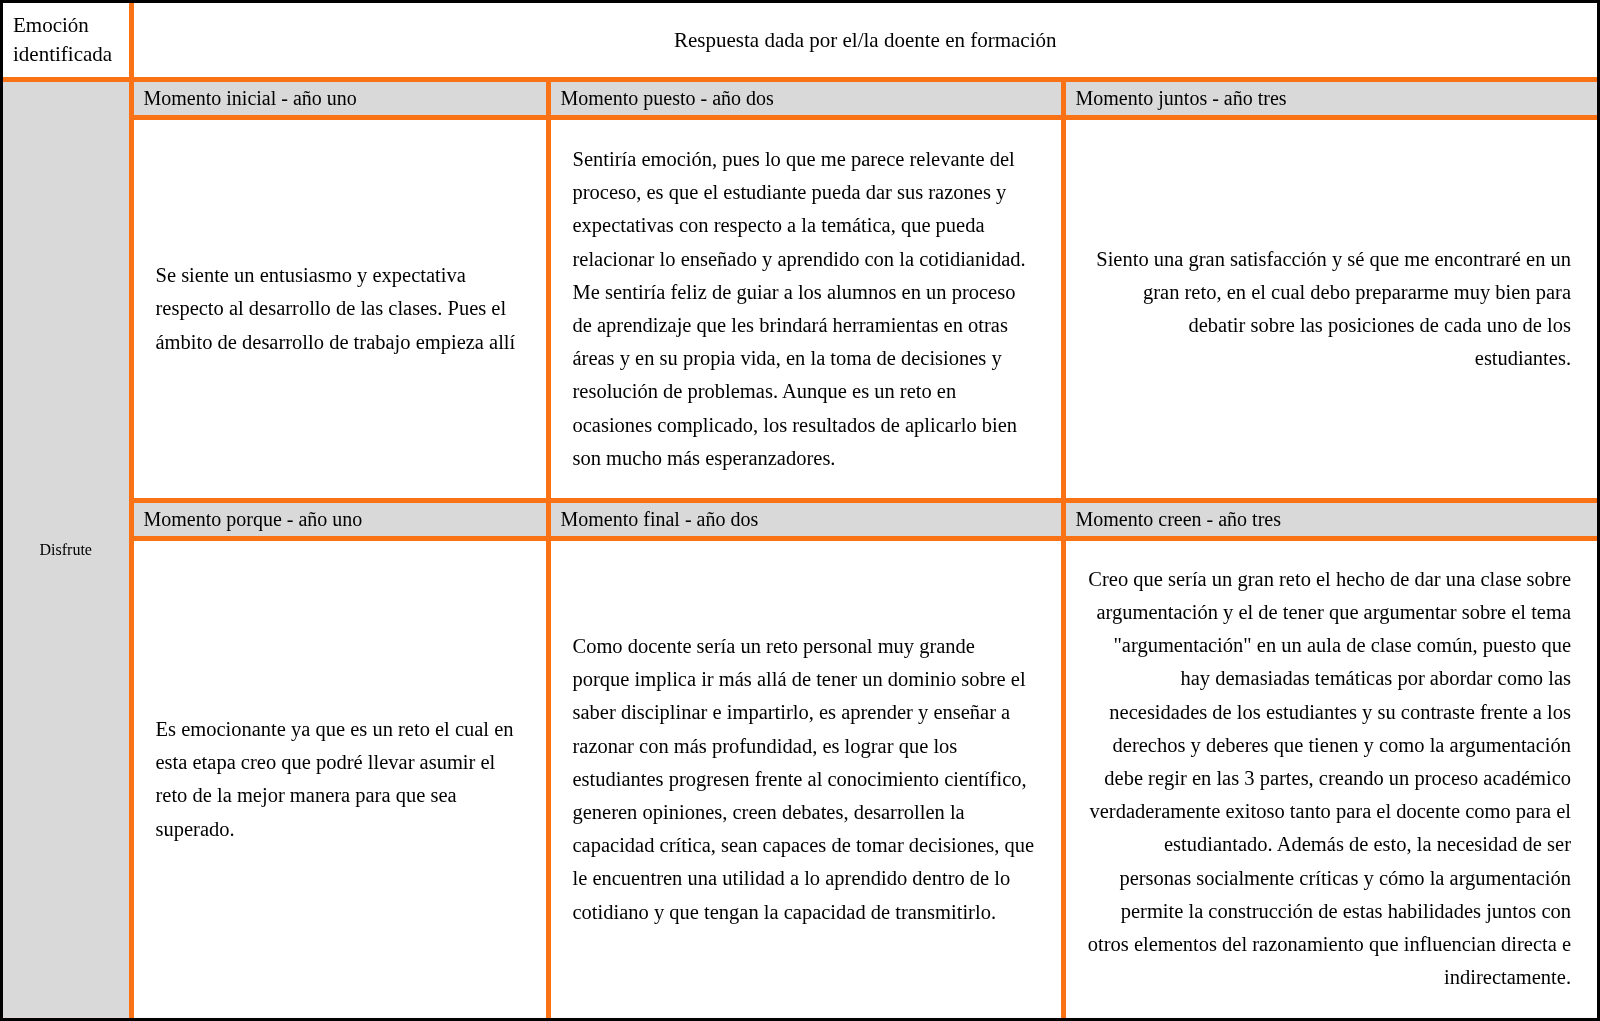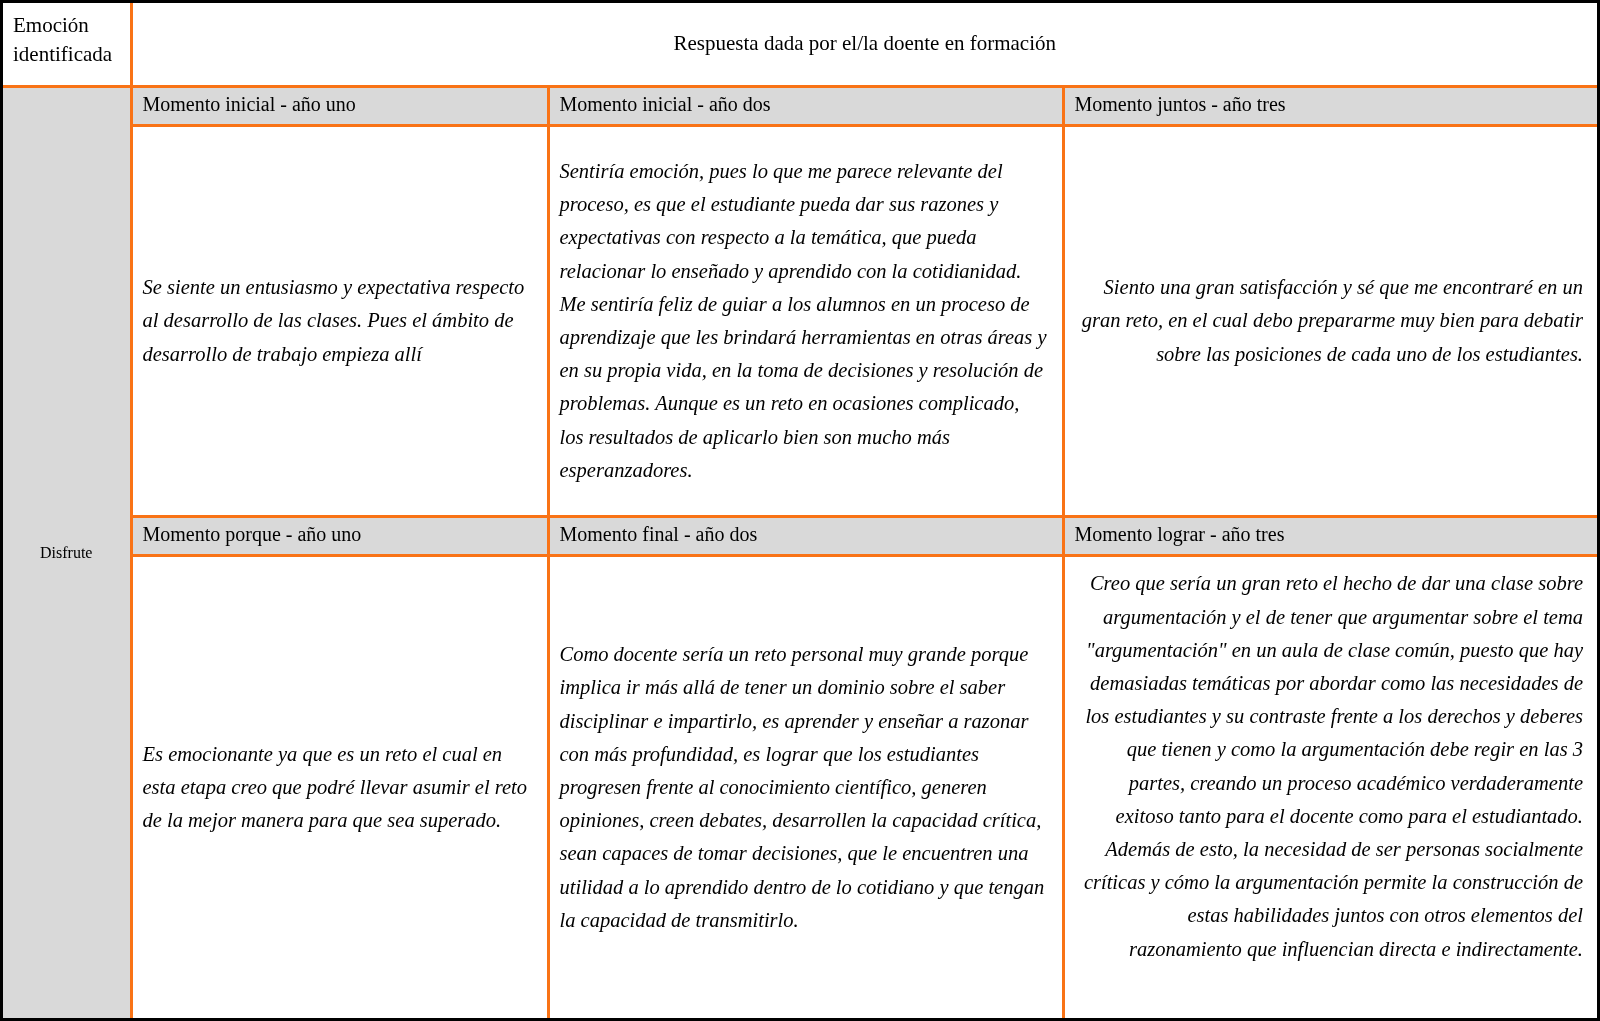--- a/index.html
+++ b/index.html
@@ -27,21 +27,21 @@
   table.emotion-table {
     width: 100%;
     height: 100%;
     border-collapse: collapse;
     table-layout: fixed;
   }
 
   table.emotion-table td {
     vertical-align: top;
     padding: 0;
-    border: 3px solid #f97316;
+    border: 5px solid #f97316;
   }
 
   
   col.c-emotion { width: 128px; }
   col.c-y1      { width: 417px; }
   col.c-y2      { width: 515px; }
   col.c-y3      { width: 534px; }
 
   
   .hdr-emotion {
@@ -86,21 +86,21 @@
   .resp-cell {
     background: #ffffff;
     font-size: 20.5px;
     line-height: 1.62;
     padding: 10px 14px 10px 10px !important;
   }
   .resp-cell.mid   { vertical-align: middle !important; }
   .resp-cell.last  { border-right: none !important; text-align: right; }
   .resp-cell.bottom{ border-bottom: none !important; }
 
-  .cell-text { margin: 0; font-style: italic; }
+  .cell-text { margin: 12px; }
 </style>
 </head>
 <body>
 
 <div class="table-wrap">
   <table class="emotion-table">
     <colgroup>
       <col class="c-emotion">
       <col class="c-y1">
       <col class="c-y2">
@@ -109,40 +109,40 @@
     <tbody>
 
       <tr>
         <td class="hdr-emotion">Emoción identificada</td>
         <td class="hdr-response" colspan="3">Respuesta dada por el/la doente en formación</td>
       </tr>
 
       <tr>
         <td class="emotion-cell" rowspan="4">Disfrute</td>
         <td class="moment-cell">Momento inicial - año uno</td>
-        <td class="moment-cell">Momento inicial - año dos</td>
+        <td class="moment-cell">Momento puesto - año dos</td>
         <td class="moment-cell last">Momento juntos - año tres</td>
       </tr>
 
       <tr>
         <td class="resp-cell mid">
           <p class="cell-text">Se siente un entusiasmo y expectativa respecto al desarrollo de las clases. Pues el ámbito de desarrollo de trabajo empieza allí</p>
         </td>
         <td class="resp-cell mid">
           <p class="cell-text">Sentiría emoción, pues lo que me parece relevante del proceso, es que el estudiante pueda dar sus razones y expectativas con respecto a la temática, que pueda relacionar lo enseñado y aprendido con la cotidianidad. Me sentiría feliz de guiar a los alumnos en un proceso de aprendizaje que les brindará herramientas en otras áreas y en su propia vida, en la toma de decisiones y resolución de problemas. Aunque es un reto en ocasiones complicado, los resultados de aplicarlo bien son mucho más esperanzadores.</p>
         </td>
         <td class="resp-cell mid last">
           <p class="cell-text">Siento una gran satisfacción y sé que me encontraré en un gran reto, en el cual debo prepararme muy bien para debatir sobre las posiciones de cada uno de los estudiantes.</p>
         </td>
       </tr>
 
       <tr>
         <td class="moment-cell">Momento porque - año uno</td>
         <td class="moment-cell">Momento final - año dos</td>
-        <td class="moment-cell last">Momento lograr - año tres</td>
+        <td class="moment-cell last">Momento creen - año tres</td>
       </tr>
 
       <tr>
         <td class="resp-cell mid bottom">
           <p class="cell-text">Es emocionante ya que es un reto el cual en esta etapa creo que podré llevar asumir el reto de la mejor manera para que sea superado.</p>
         </td>
         <td class="resp-cell mid bottom">
           <p class="cell-text">Como docente sería un reto personal muy grande porque implica ir más allá de tener un dominio sobre el saber disciplinar e impartirlo, es aprender y enseñar a razonar con más profundidad, es lograr que los estudiantes progresen frente al conocimiento científico, generen opiniones, creen debates, desarrollen la capacidad crítica, sean capaces de tomar decisiones, que le encuentren una utilidad a lo aprendido dentro de lo cotidiano y que tengan la capacidad de transmitirlo.</p>
         </td>
         <td class="resp-cell bottom last">

